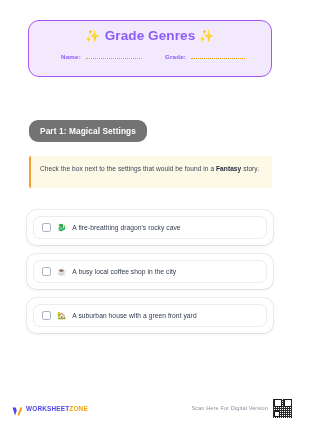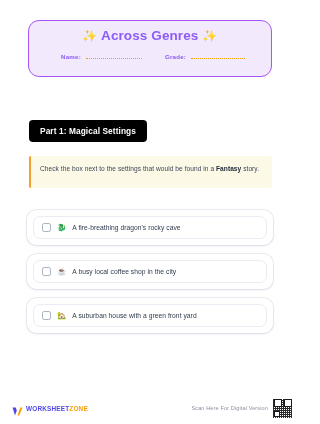--- a/index.html
+++ b/index.html
@@ -76,26 +76,26 @@
     margin-bottom: 1px;
   }
   .dotline.grade { width: 54px; }
   .gap-mid { width: 13px; }
 
   
   .part-badge {
     position: absolute;
     left: 29px;
     top: 120px;
-    background: #000000;
+    background: #737373;
     color: #ffffff;
     font-size: 8.3px;
     font-weight: bold;
     padding: 6px 11px 6px 11px;
-    border-radius: 4px;
+    border-radius: 9px;
     white-space: nowrap;
     letter-spacing: 0.1px;
   }
 
   
   .instruction-box {
     position: absolute;
     left: 29px;
     top: 156px;
     width: 243px;
@@ -231,21 +231,21 @@
   }
 </style>
 </head>
 <body>
 
 <div class="page">
 
   <div class="header-card">
     <div class="worksheet-title">
       <span class="spark">✨</span>
-      <span>Across Genres</span>
+      <span>Grade Genres</span>
       <span class="spark">✨</span>
     </div>
 
     <div class="namegrade-row">
       <span class="field-label">Name:</span>
       <span class="dotline"></span>
       <span class="gap-mid"></span>
       <span class="field-label">Grade:</span>
       <span class="dotline grade"></span>
     </div>

